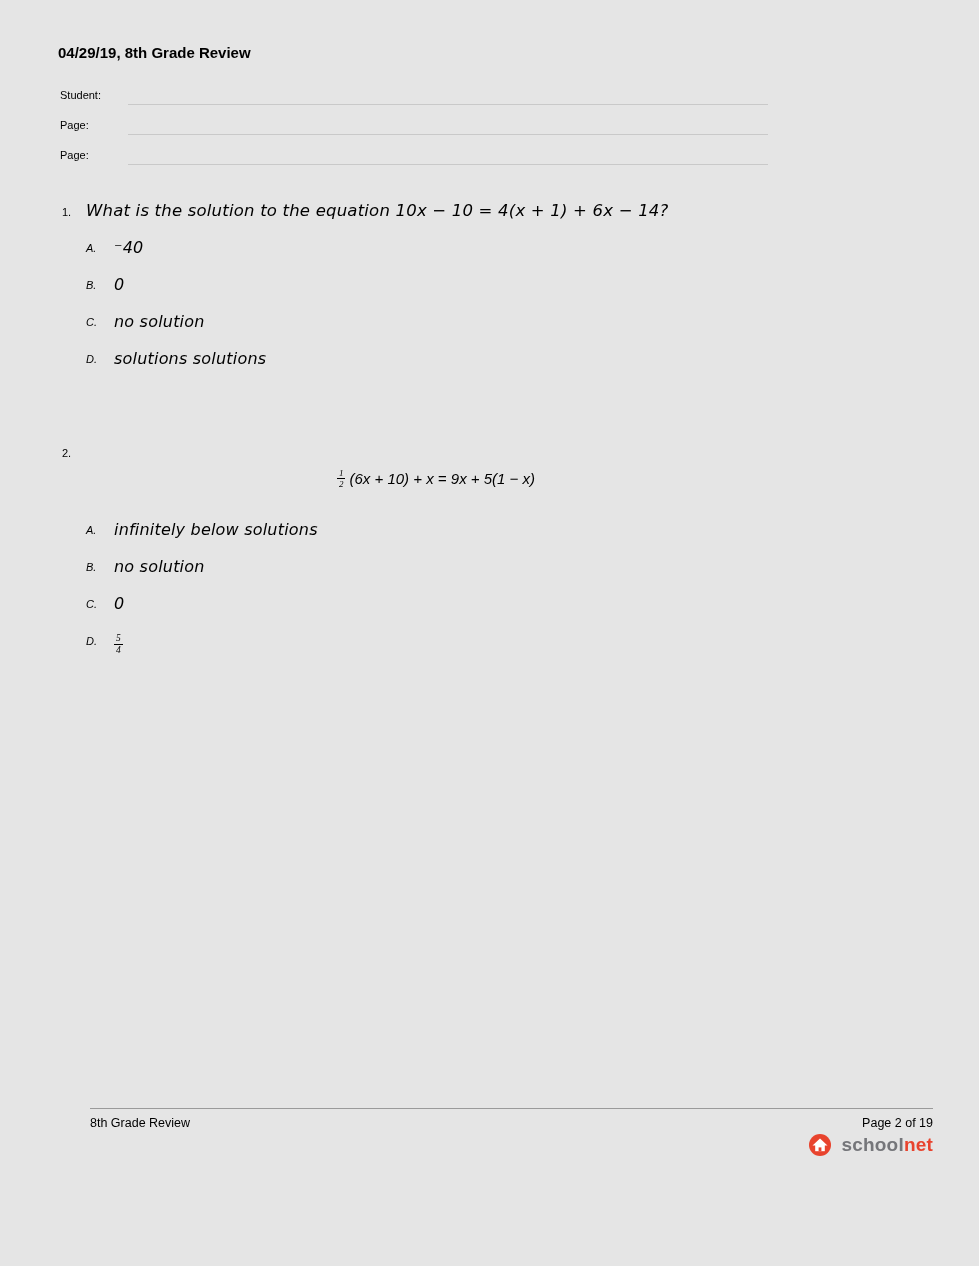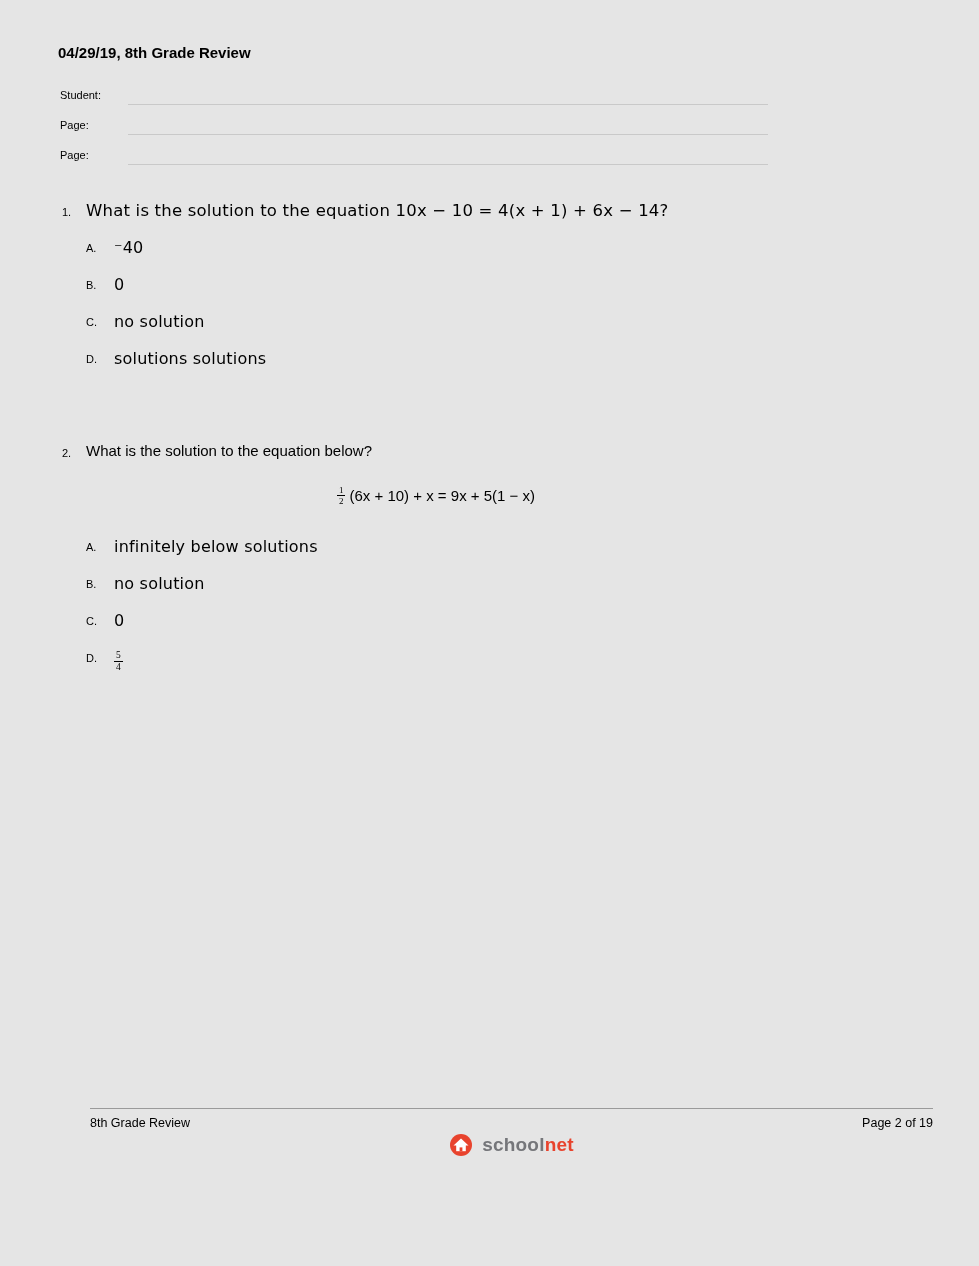--- a/index.html
+++ b/index.html
@@ -23,21 +23,21 @@
 
   .fields { width: 708px; margin-left: 2px; }
   .field-row { display: flex; align-items: flex-end; height: 30px; }
   .field-label { width: 68px; font-size: 11px; padding-bottom: 4px; }
   .field-line { flex: 1; height: 0; border-bottom: 1px solid #c9c9c9; }
 
   .questions { margin-left: 4px; margin-top: 36px; }
   .question { display: flex; }
   .question-2 { margin-top: 56px; }
   .qnum { font-size: 11px; width: 24px; padding-top: 5px; flex: 0 0 24px; }
-  .qbody { flex: 1; max-width: 860px; }
+  .qbody { flex: 1; max-width: 860px; font-style: italic; }
   .qtext-1 { font-size: 16.5px; font-family: "DejaVu Sans", sans-serif; letter-spacing: 0.2px; }
   .qtext-2 { font-size: 15px; font-family: "Liberation Sans", sans-serif; }
 
   .choices { margin-top: 18px; }
   .choices-2 { margin-top: 30px; }
   .choice { display: flex; margin-bottom: 15px; min-height: 22px; }
   .cletter { font-size: 11px; width: 28px; flex: 0 0 28px; padding-top: 4px; }
   .ctext { font-size: 16px; font-family: "DejaVu Sans", sans-serif; letter-spacing: 0.2px; }
 
   .equation {
@@ -65,21 +65,21 @@
   .footer { position: absolute; left: 90px; right: 46px; top: 1108px; }
   .footer-divider { border-top: 1px solid #9a9a9a; height: 0; }
   .footer-row {
     display: flex;
     justify-content: space-between;
     font-size: 12.5px;
     padding-top: 7px;
   }
   .logo-row {
     display: flex;
-    justify-content: center;
+    justify-content: flex-end;
     align-items: center;
     gap: 9px;
     margin-top: 3px;
   }
   .logo-text { font-size: 19px; font-weight: bold; letter-spacing: 0.2px; }
   .logo-school { color: #75767a; }
   .logo-net { color: #e8432d; }
   .house-icon { display: block; }
 </style>
 </head>
@@ -128,21 +128,20 @@
               <span class="cletter">D.</span>
               <span class="ctext">solutions solutions</span>
             </div>
           </div>
         </div>
       </div>
 
       <div class="question question-2">
         <span class="qnum">2.</span>
         <div class="qbody">
-          <div class="qtext-2">What is the solution to the equation below?</div>
 
           <div class="equation">
             <span class="frac">
               <span class="num">1</span>
               <span class="den">2</span>
             </span>
             <span class="eqrest">(6x + 10) + x = 9x + 5(1 − x)</span>
           </div>
 
           <div class="choices choices-2">

